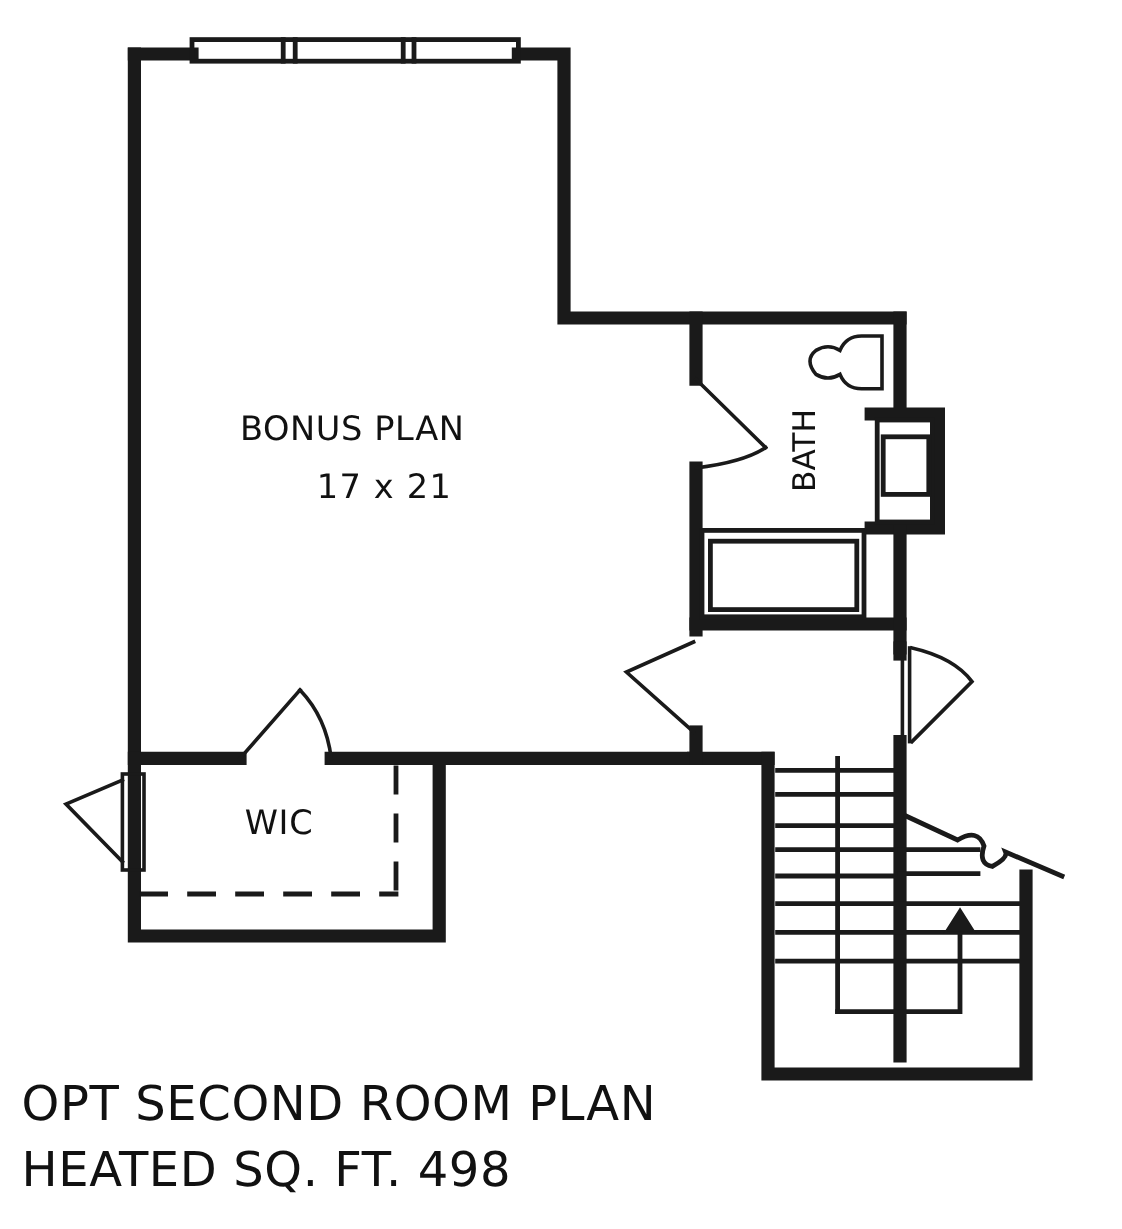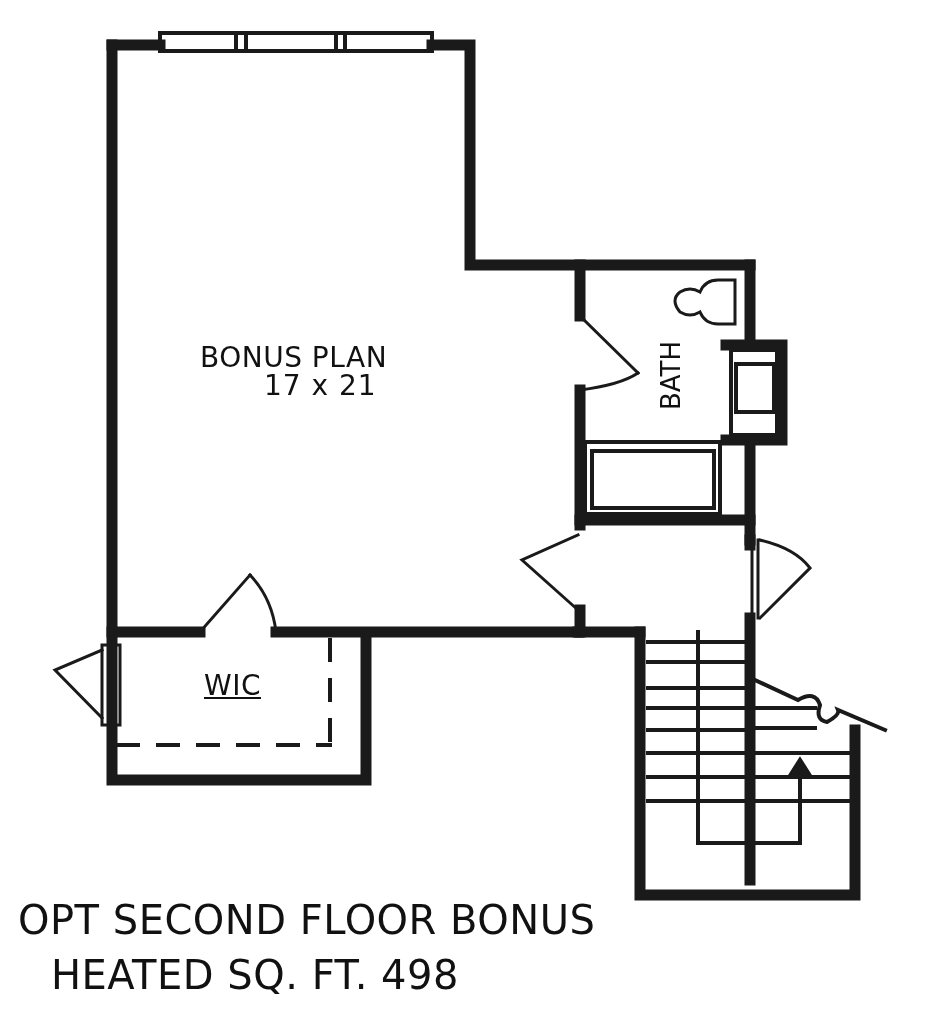--- a/index.html
+++ b/index.html
@@ -111,18 +111,18 @@
       <polyline points="102,650 55,670 102,718"></polyline>
     </g>
     <g stroke-width="4" stroke-dasharray="20,20">
       <line x1="118" y1="745" x2="330" y2="745"></line>
       <line x1="330" y1="640" x2="330" y2="745"></line>
     </g>
   </g>
 </svg>
 
 <div class="label room-name" style="left:200px; top:344px;">BONUS PLAN</div>
-<div class="label room-dim" style="left:264px; top:372px;">17 x 21</div>
+<div class="label room-dim" style="left:264px; top:392px;">17 x 21</div>
 <div class="label bath-label" style="left:658px; top:410px;">BATH</div>
-<div class="label room-name" style="left:204px; top:672px;text-decoration:underline;">WIC</div>
+<div class="label room-name" style="left:204px; top:672px;">WIC</div>
 
-<div class="label title-line" style="left:18px; top:900px;">OPT SECOND FLOOR BONUS</div>
-<div class="label title-line" style="left:18px; top:955px;margin-left:33px;">HEATED SQ. FT. 498</div>
+<div class="label title-line" style="left:18px; top:900px;">OPT SECOND ROOM PLAN</div>
+<div class="label title-line" style="left:18px; top:955px;">HEATED SQ. FT. 498</div>
 
 </body></html>

